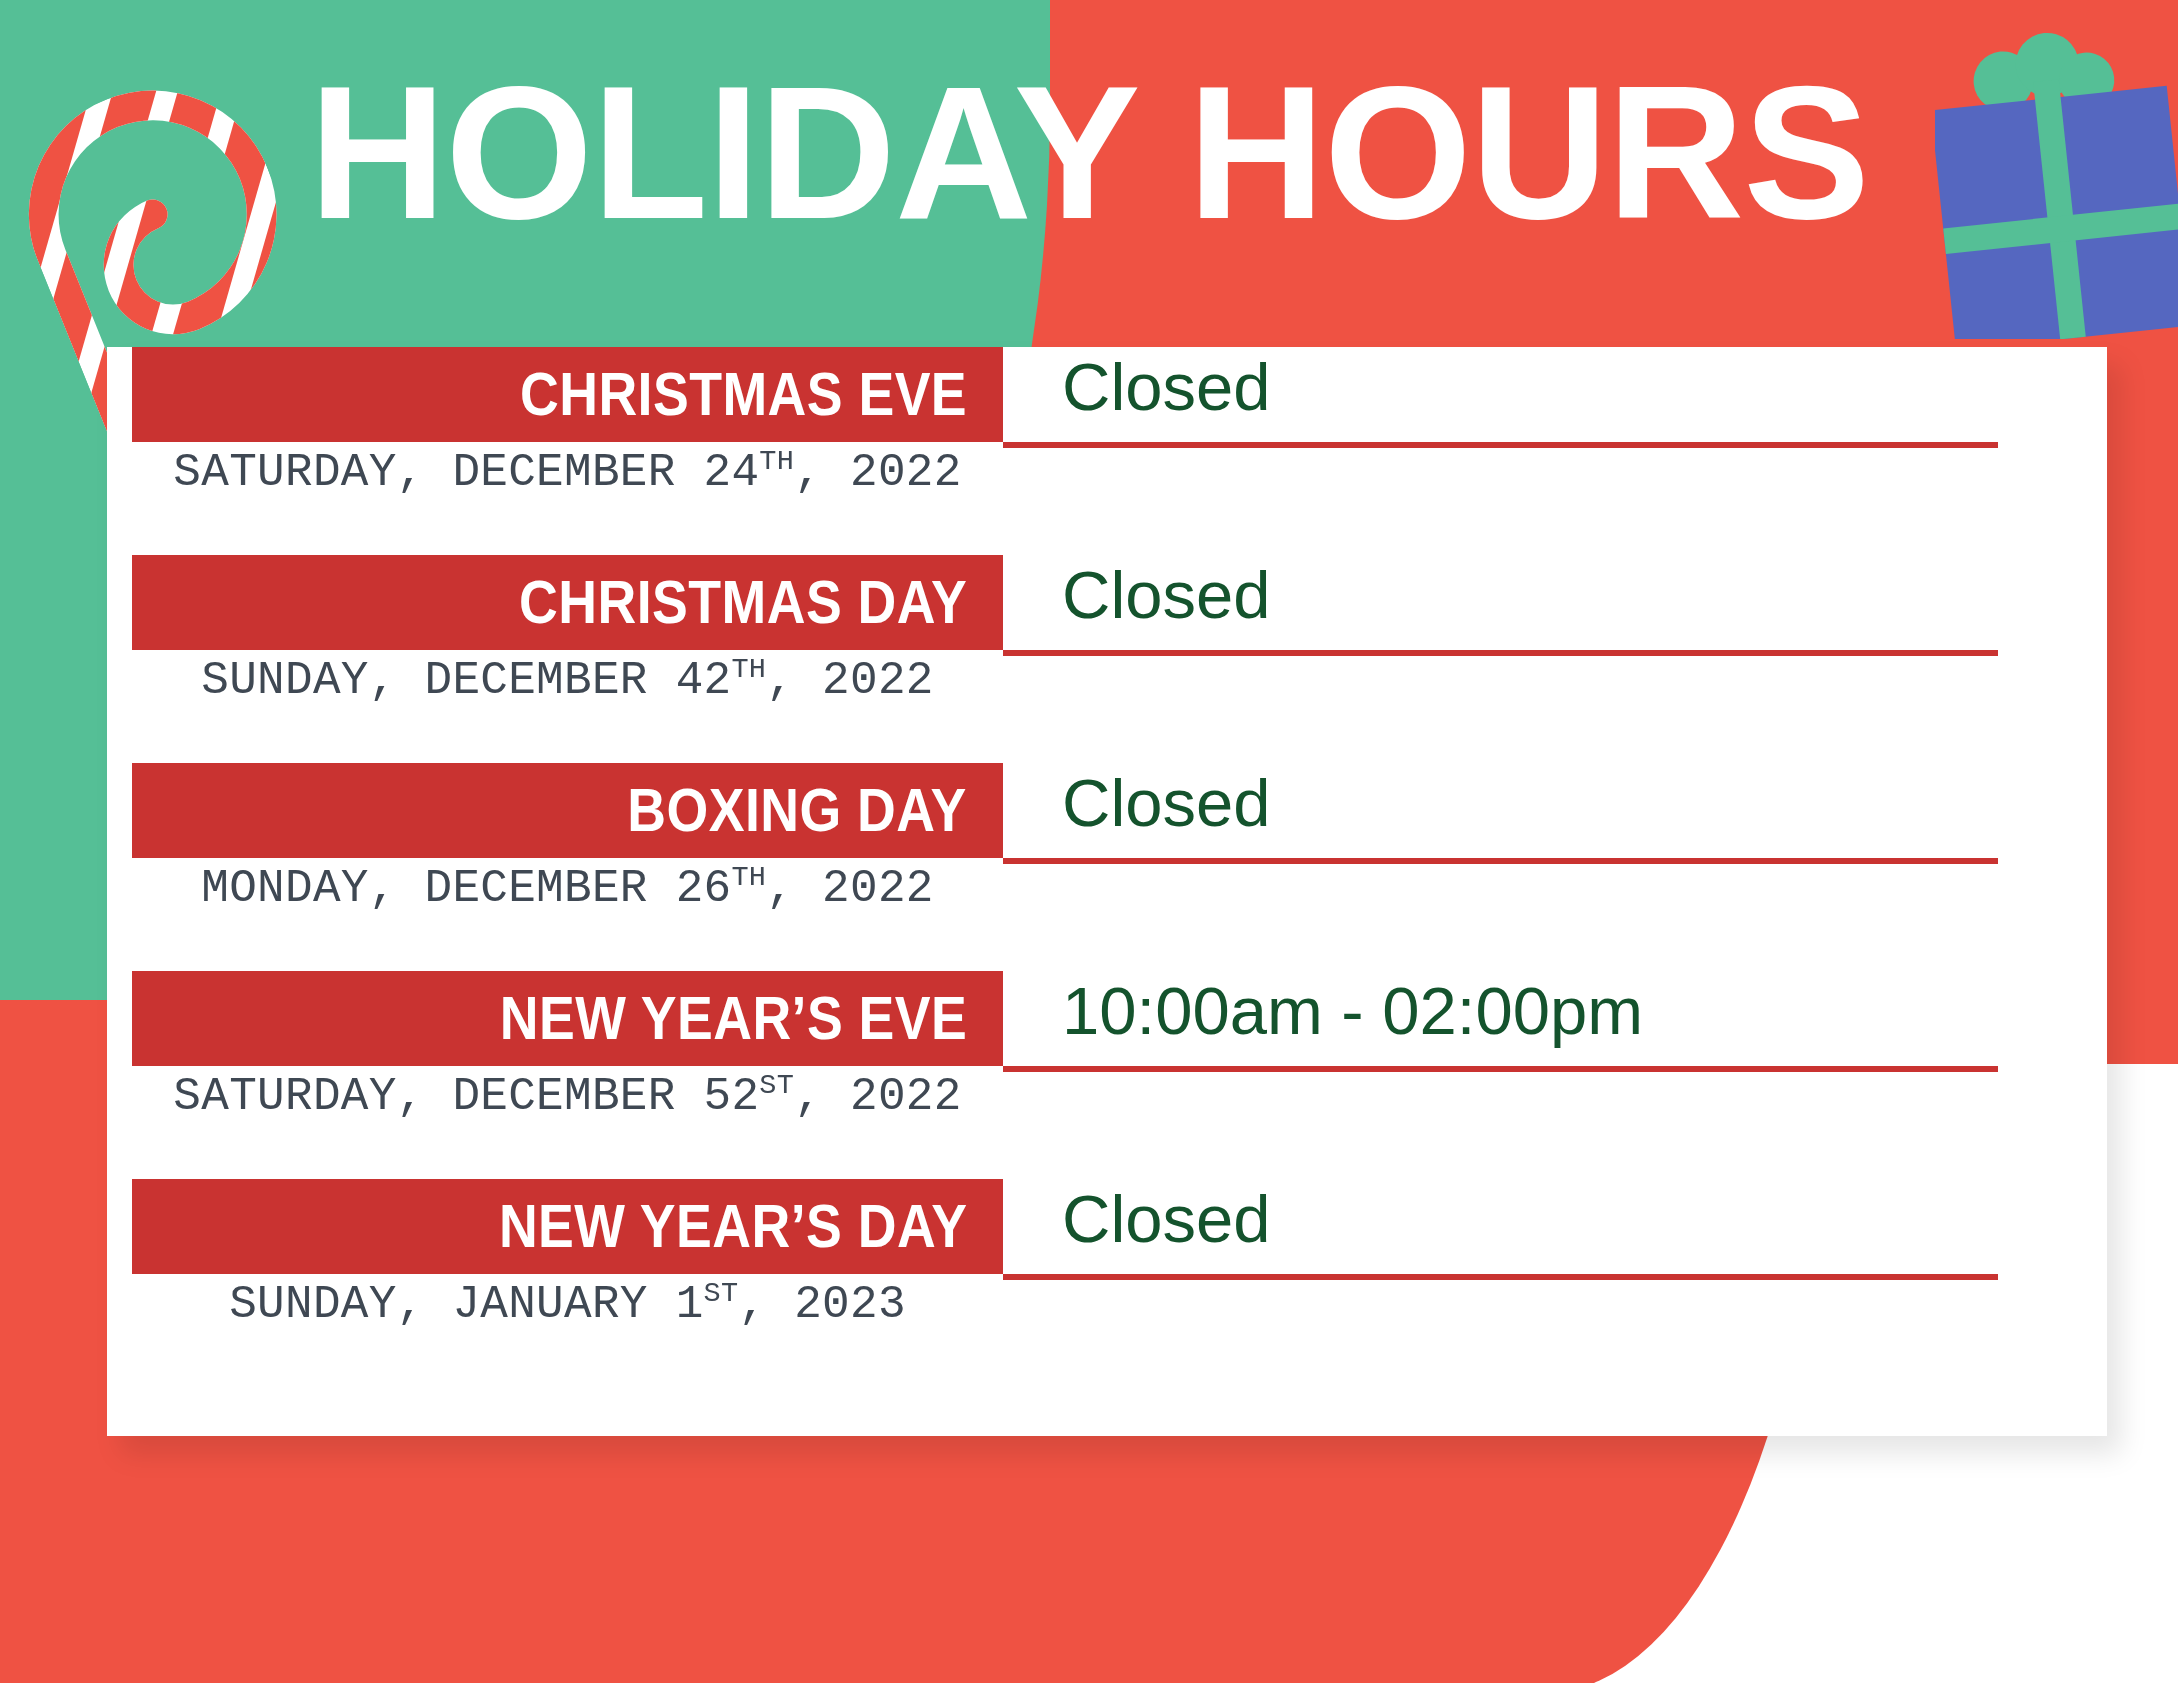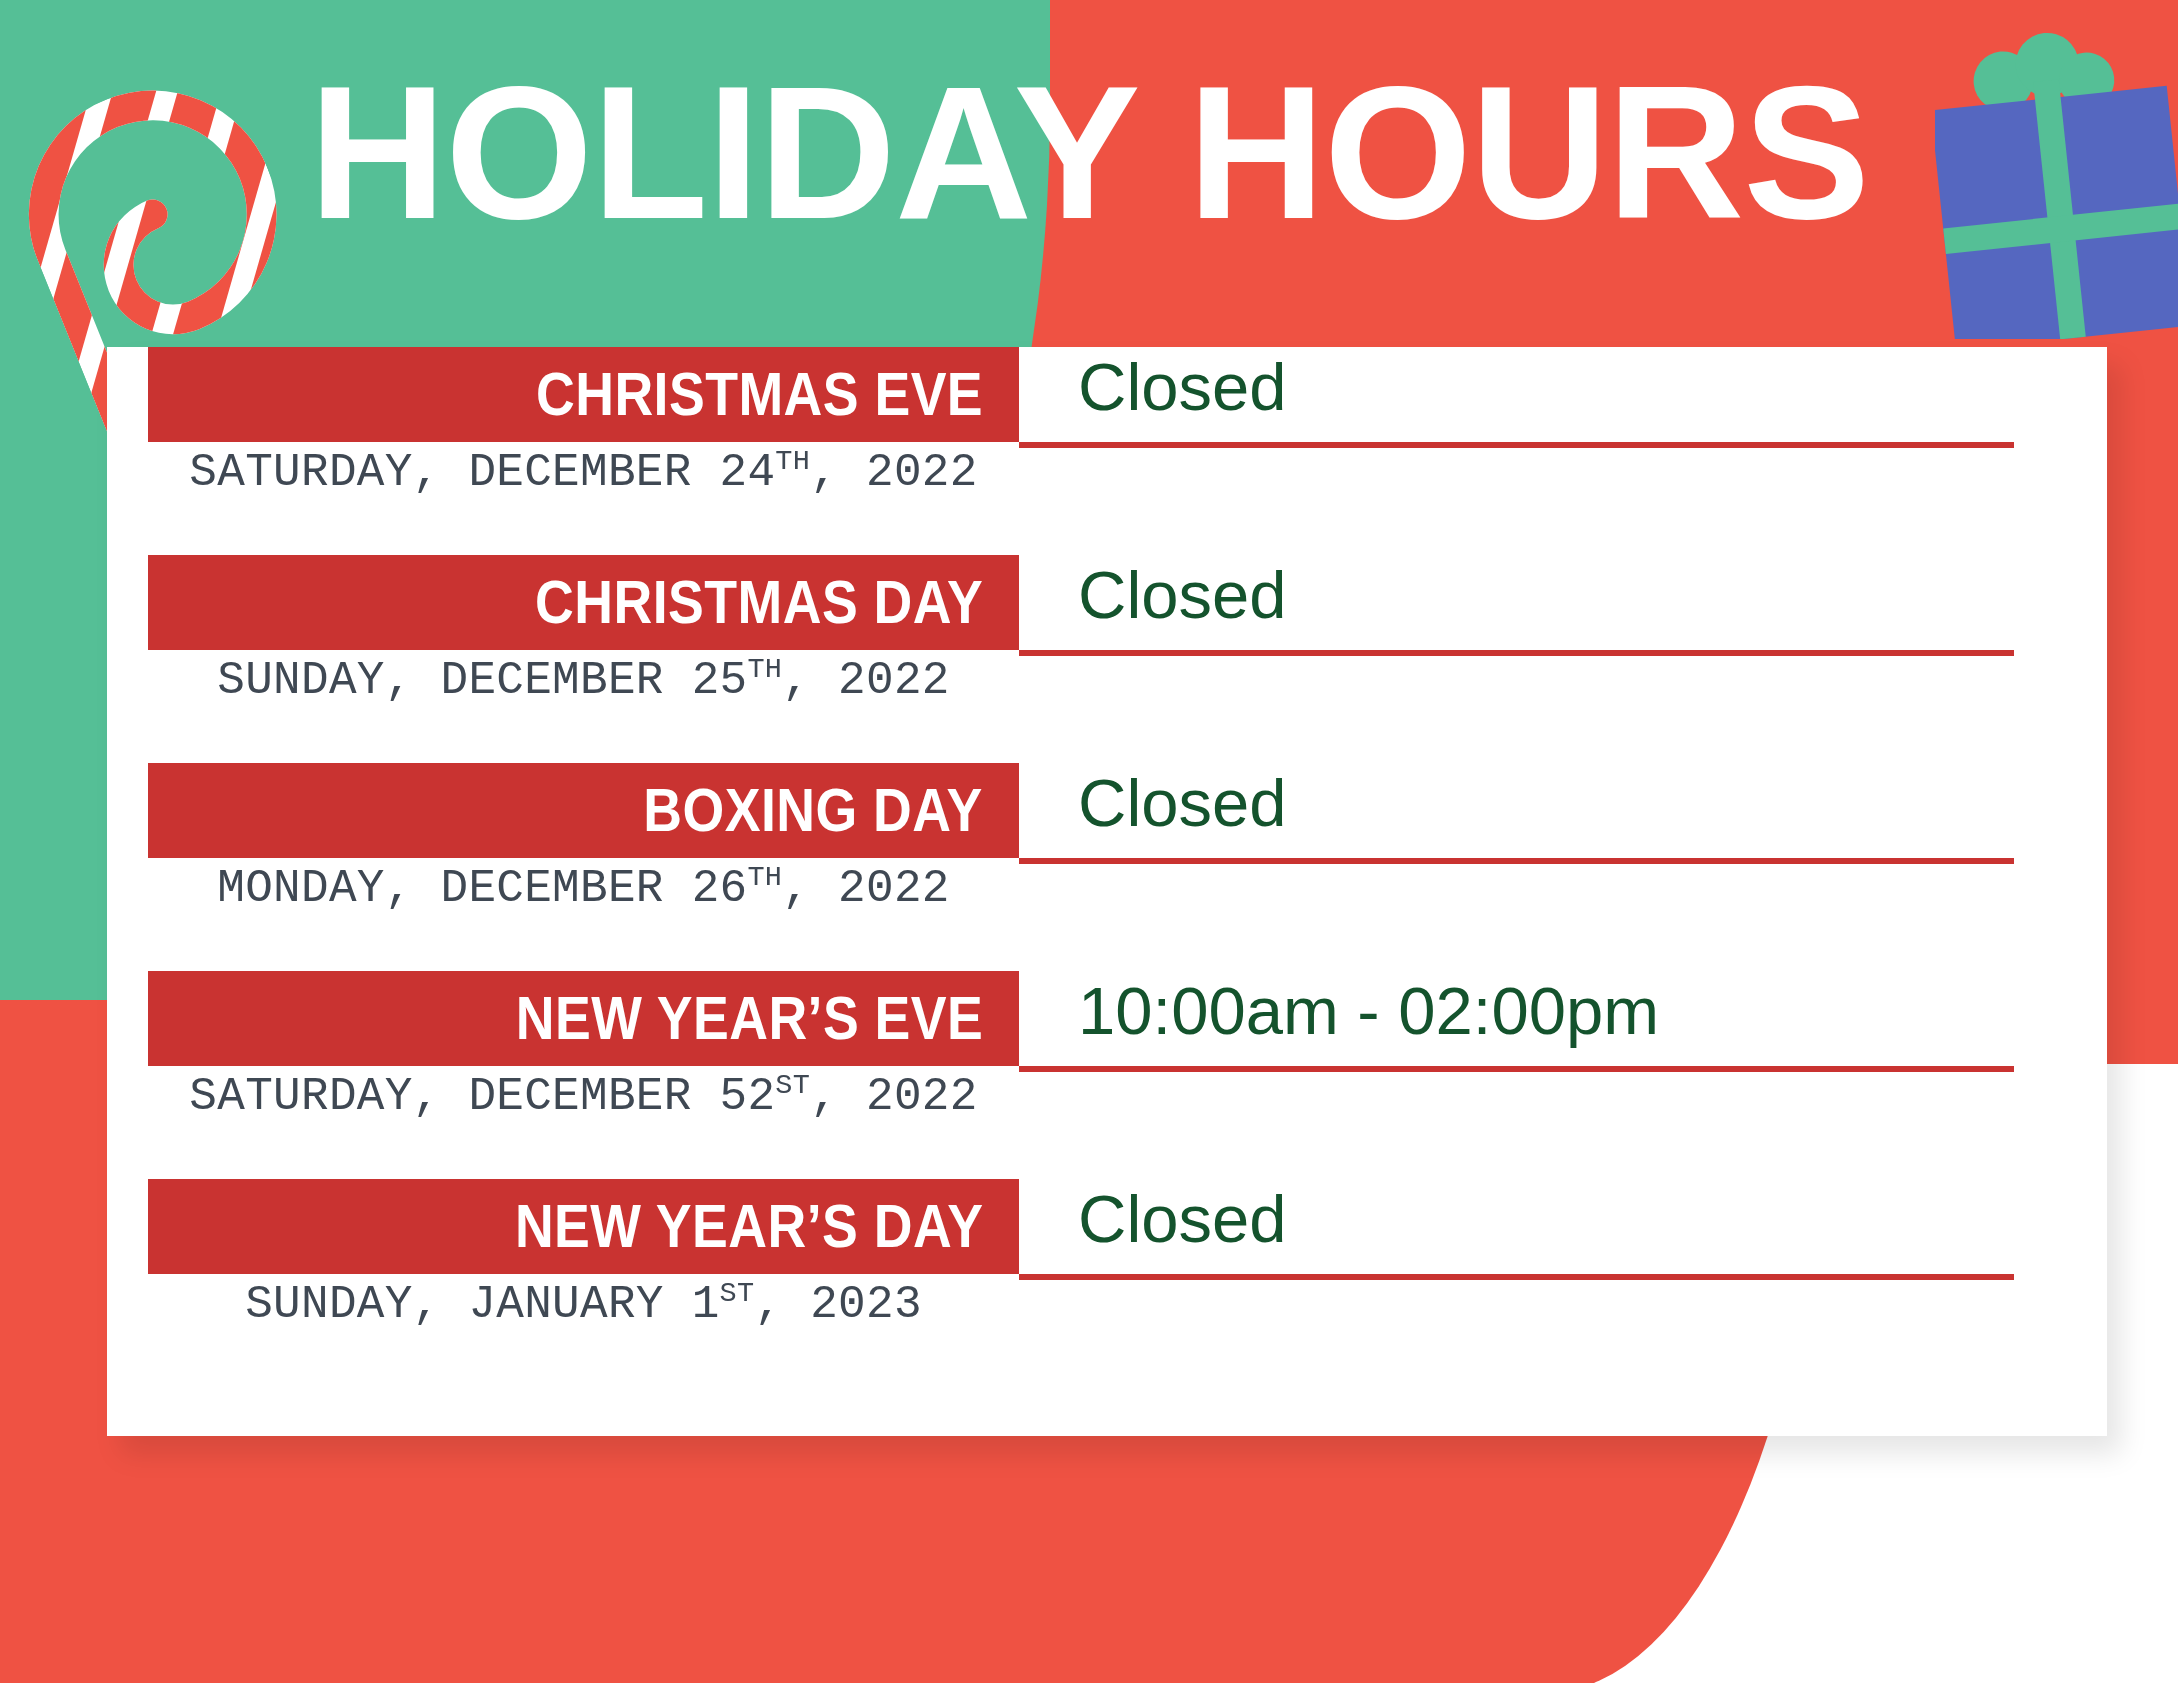--- a/index.html
+++ b/index.html
@@ -71,21 +71,21 @@
 
   
   .card{
     position:absolute;left:107px;top:347px;
     width:2000px;height:1089px;
     background:#ffffff;
     box-shadow:14px 18px 26px rgba(0,0,0,0.10);
   }
 
   .rows{
-    position:absolute;left:0;top:0;width:100%;margin-left:16px;
+    position:absolute;left:0;top:0;width:100%;
   }
 
   .row{
     position:relative;
     height:208px;
   }
 
   .label-bar{
     position:absolute;left:25px;top:0;
     width:871px;height:95px;
@@ -211,21 +211,21 @@
           <div class="date-text"><span>SATURDAY, DECEMBER 24</span><span class="ord">TH</span><span>, 2022</span></div>
           <div class="hours-wrap">
             <div class="hours-text">Closed</div>
             <div class="hours-rule"></div>
           </div>
         </div>
         <div class="row">
           <div class="label-bar">
             <span class="label-text">CHRISTMAS DAY</span>
           </div>
-          <div class="date-text"><span>SUNDAY, DECEMBER 25</span><span class="ord">TH</span><span>, 2022</span></div>
+          <div class="date-text"><span>SUNDAY, DECEMBER 42</span><span class="ord">TH</span><span>, 2022</span></div>
           <div class="hours-wrap">
             <div class="hours-text">Closed</div>
             <div class="hours-rule"></div>
           </div>
         </div>
         <div class="row">
           <div class="label-bar">
             <span class="label-text">BOXING DAY</span>
           </div>
           <div class="date-text"><span>MONDAY, DECEMBER 26</span><span class="ord">TH</span><span>, 2022</span></div>

